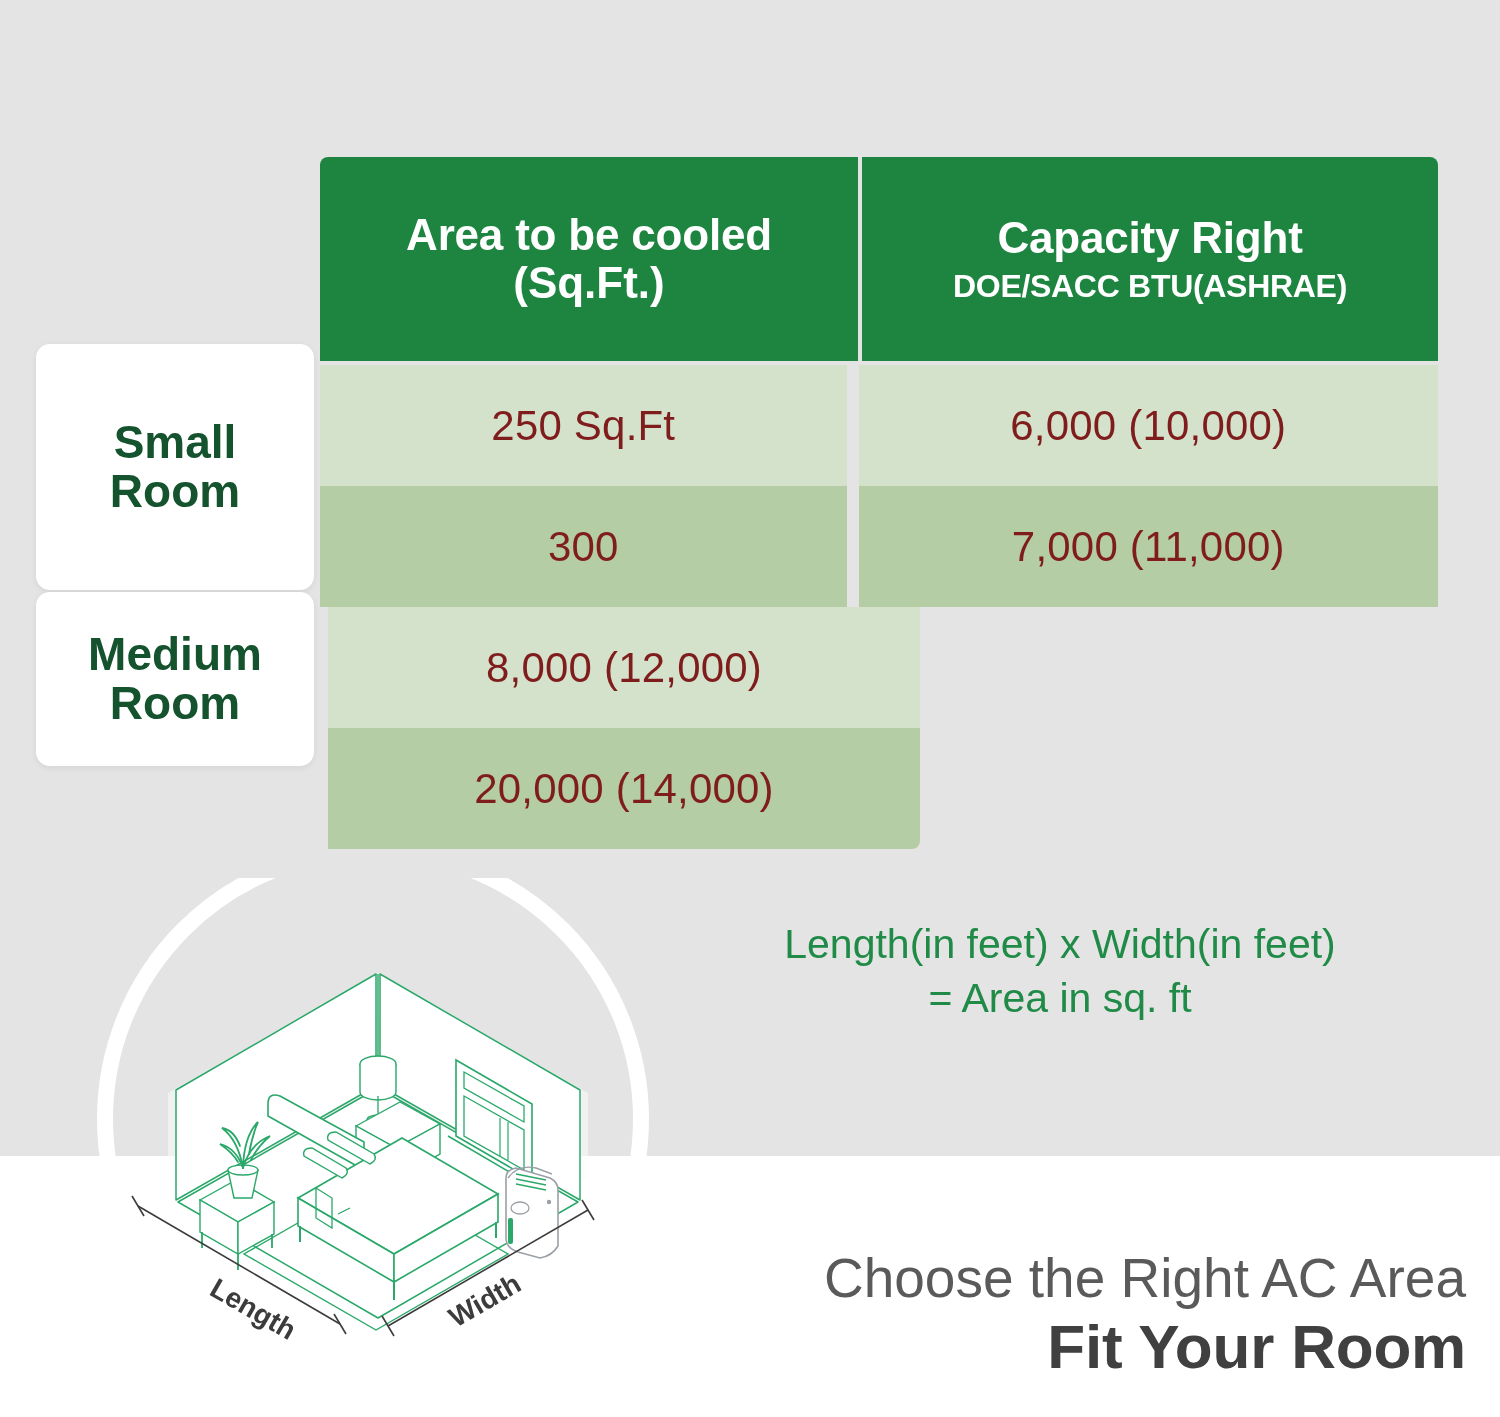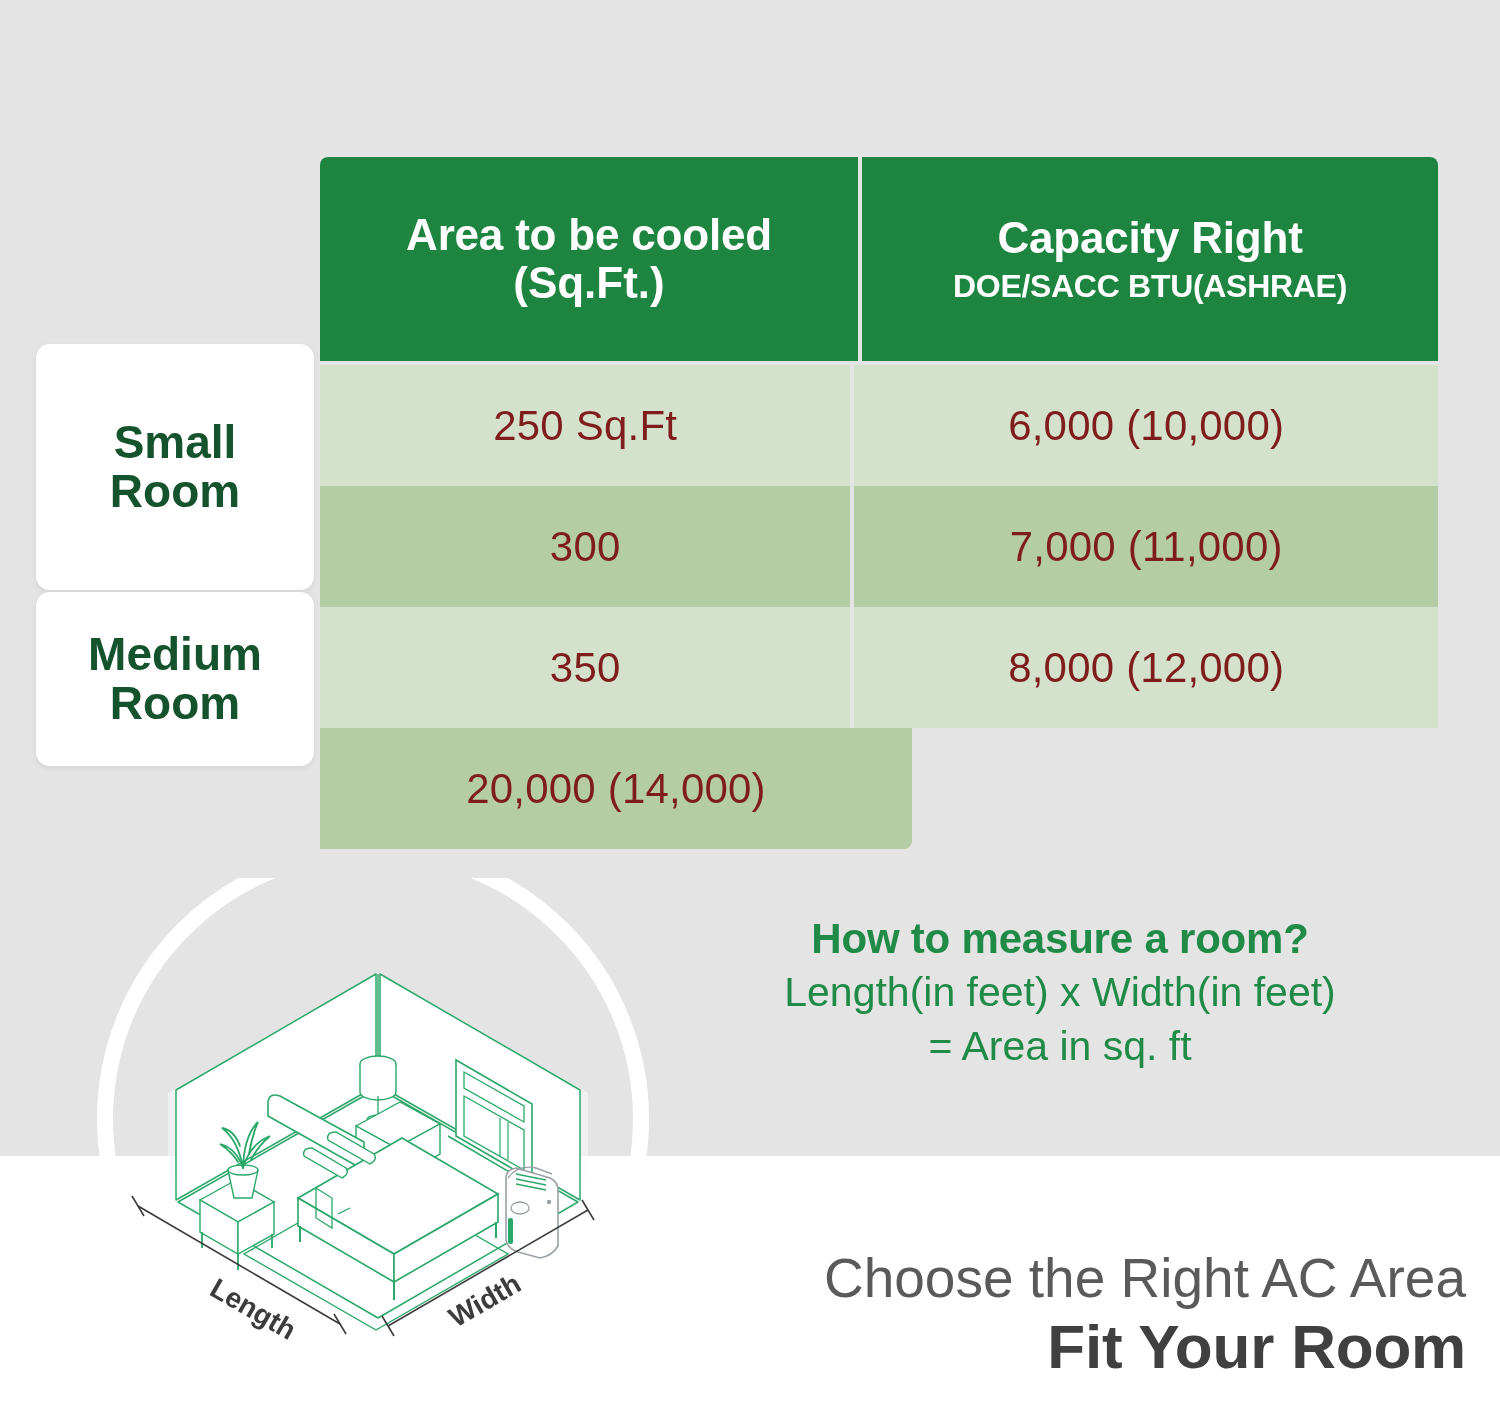--- a/index.html
+++ b/index.html
@@ -86,21 +86,21 @@
   }
   .body-cell {
     display: flex;
     align-items: center;
     justify-content: center;
     font-size: 42px;
     color: #7f1d1d;
     letter-spacing: 0.2px;
   }
   .body-cell.col-area { width: 538px; }
-  .body-cell.col-cap  { width: 592px; }
+  .body-cell.col-cap  { width: 592px; margin-left: 8px; }
   .row-light .body-cell { background: #d4e1cb; }
   .row-dark  .body-cell { background: #b5cda4; }
   .table-row:last-child .body-cell.col-area { border-radius: 0 0 0 8px; }
   .table-row:last-child .body-cell.col-cap  { border-radius: 0 0 8px 0; }
 
   
   .room-card {
     position: absolute;
     left: 36px;
     width: 278px;
@@ -207,21 +207,20 @@
   <div class="table-body">
     <div class="table-row row-light">
       <div class="body-cell col-area">250 Sq.Ft</div>
       <div class="body-cell col-cap">6,000 (10,000)</div>
     </div>
     <div class="table-row row-dark">
       <div class="body-cell col-area">300</div>
       <div class="body-cell col-cap">7,000 (11,000)</div>
     </div>
     <div class="table-row row-light">
-      <div class="body-cell col-area">350</div>
       <div class="body-cell col-cap">8,000 (12,000)</div>
     </div>
     <div class="table-row row-dark">
       <div class="body-cell col-cap">20,000 (14,000)</div>
     </div>
   </div>
 </div>
 
 <svg id="illustration" viewBox="0 0 570 482">
   <defs>
@@ -314,21 +313,20 @@
       <line x1="294" y1="438" x2="306" y2="458"></line>
       <line x1="494" y1="322" x2="506" y2="342"></line>
     </g>
   </g>
 
   <text x="120" y="416" transform="rotate(30 120 416)" fill="#3c3c3c" font-family="Liberation Sans, sans-serif" font-size="28" font-weight="bold">Length</text>
   <text x="368" y="450" transform="rotate(-30 368 450)" fill="#3c3c3c" font-family="Liberation Sans, sans-serif" font-size="28" font-weight="bold">Width</text>
 </svg>
 
 <div id="measure-block">
-  <div id="measure-title">How to measure a room?</div>
   <div class="measure-line">Length(in feet) x Width(in feet)</div>
   <div class="measure-line">= Area in sq. ft</div>
 </div>
 
 <div id="headline-block">
   <div id="headline-top">Choose the Right AC Area</div>
   <div id="headline-bottom">Fit Your Room</div>
 </div>
 
 </body></html>

